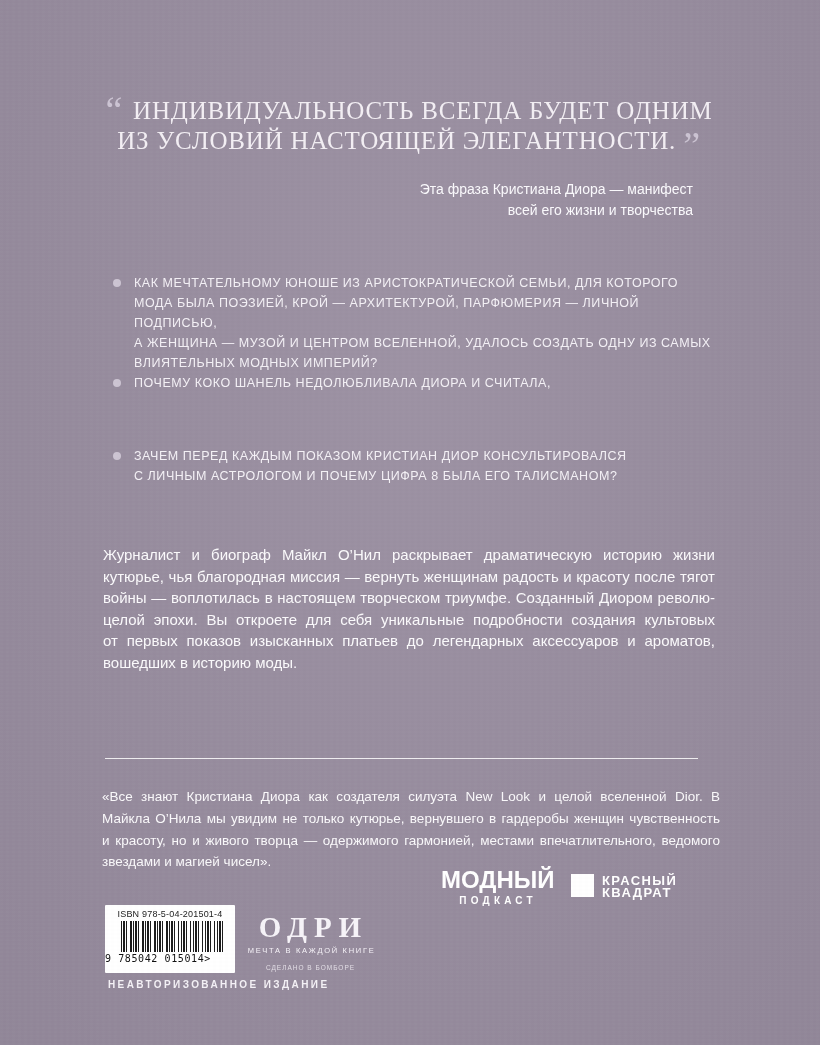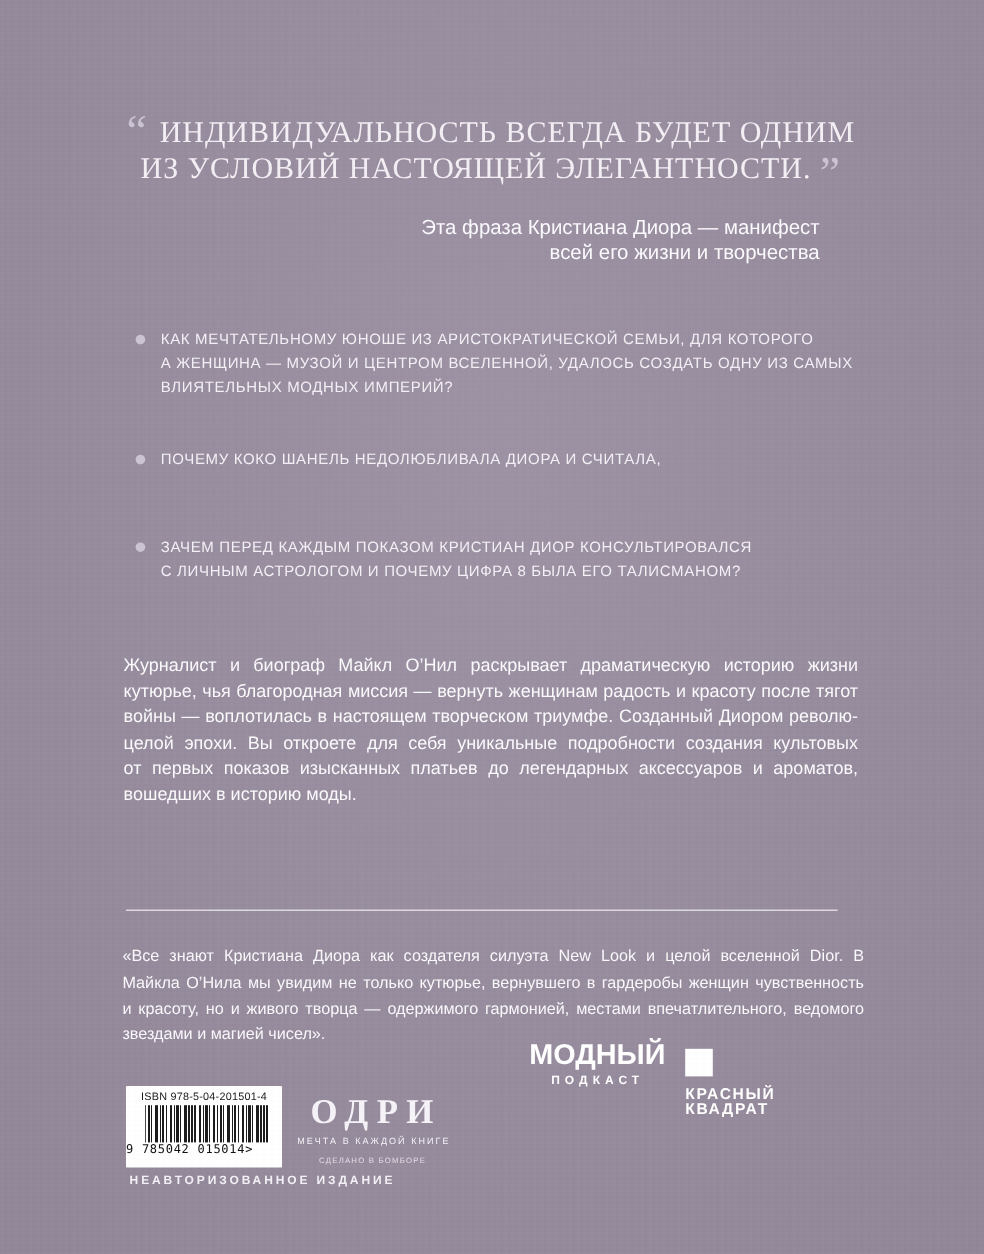--- a/index.html
+++ b/index.html
@@ -27,22 +27,22 @@
     color:#f3eff4; font-weight:400;
   }
   .h-line { white-space:nowrap; }
   .qmark {
     font-size:38px; color:#ccc4d3; line-height:0; display:inline-block;
   }
   .qmark.open  { margin-right:10px; transform:translateY(4px); }
   .qmark.close { margin-left:7px;  transform:translateY(9px); }
 
   .attribution {
-    position:absolute; right:137px; top:179px; text-align:right;
-    font-size:17px; line-height:21px; color:#fbfafd; white-space:nowrap;
+    position:absolute; right:127px; top:179px; text-align:right;
+    font-size:14px; line-height:21px; color:#fbfafd; white-space:nowrap;
   }
 
   
   .bullet {
     position:absolute; left:134px; width:580px;
     font-size:12.5px; line-height:20px; letter-spacing:0.55px;
     color:#f4f1f6;
   }
   .bullet-1 { top:273px; }
   .bullet-2 { top:373px; }
@@ -69,21 +69,21 @@
   .divider {
     position:absolute; left:105px; top:750px; width:593px; height:1px;
     background:rgba(255,255,255,0.85); border:0;
   }
 
   
   .modny { position:absolute; left:441px; top:868px; width:110px; text-align:center; }
   .modny-title { font-size:24px; font-weight:700; line-height:24px; letter-spacing:0; color:#fff; }
   .modny-sub   { font-size:10px; font-weight:700; letter-spacing:4.2px; text-indent:4.2px; margin-top:3px; color:#fff; }
 
-  .krasny { position:absolute; left:571px; top:874px; display:flex; gap:8px; align-items:flex-start;flex-direction:column; }
+  .krasny { position:absolute; left:571px; top:874px; display:flex; gap:8px; align-items:flex-start; }
   .k-square { width:23px; height:23px; background:#ffffff; flex:0 0 auto; }
   .k-text { font-size:13px; font-weight:700; line-height:11.6px; letter-spacing:1.4px; color:#fff; padding-top:1px; white-space:nowrap; }
 
   
   .barcode-box {
     position:absolute; left:105px; top:905px; width:130px; height:68px;
     background:#ffffff; border-radius:1px; color:#1b1b1b;
   }
   .isbn { font-size:9px; letter-spacing:0.2px; text-align:center; padding-top:4px; white-space:nowrap; }
   .bars {
@@ -125,20 +125,21 @@
 
   <div class="attribution">
       <div>Эта фраза Кристиана Диора — манифест</div>
       <div>всей его жизни и творчества</div>
     </div>
 
   <div class="bullet bullet-1">
     <span class="dot"></span>
     <div>
         <div>КАК МЕЧТАТЕЛЬНОМУ ЮНОШЕ ИЗ АРИСТОКРАТИЧЕСКОЙ СЕМЬИ, ДЛЯ КОТОРОГО</div>
+        <div>МОДА БЫЛА ПОЭЗИЕЙ, КРОЙ — АРХИТЕКТУРОЙ, ПАРФЮМЕРИЯ — ЛИЧНОЙ ПОДПИСЬЮ,</div>
         <div>А ЖЕНЩИНА — МУЗОЙ И ЦЕНТРОМ ВСЕЛЕННОЙ,  УДАЛОСЬ СОЗДАТЬ ОДНУ ИЗ САМЫХ</div>
         <div>ВЛИЯТЕЛЬНЫХ МОДНЫХ ИМПЕРИЙ?</div>
       </div>
   </div>
   <div class="bullet bullet-2">
     <span class="dot"></span>
     <div>
         <div>ПОЧЕМУ КОКО ШАНЕЛЬ НЕДОЛЮБЛИВАЛА ДИОРА И СЧИТАЛА,</div>
       </div>
   </div>

